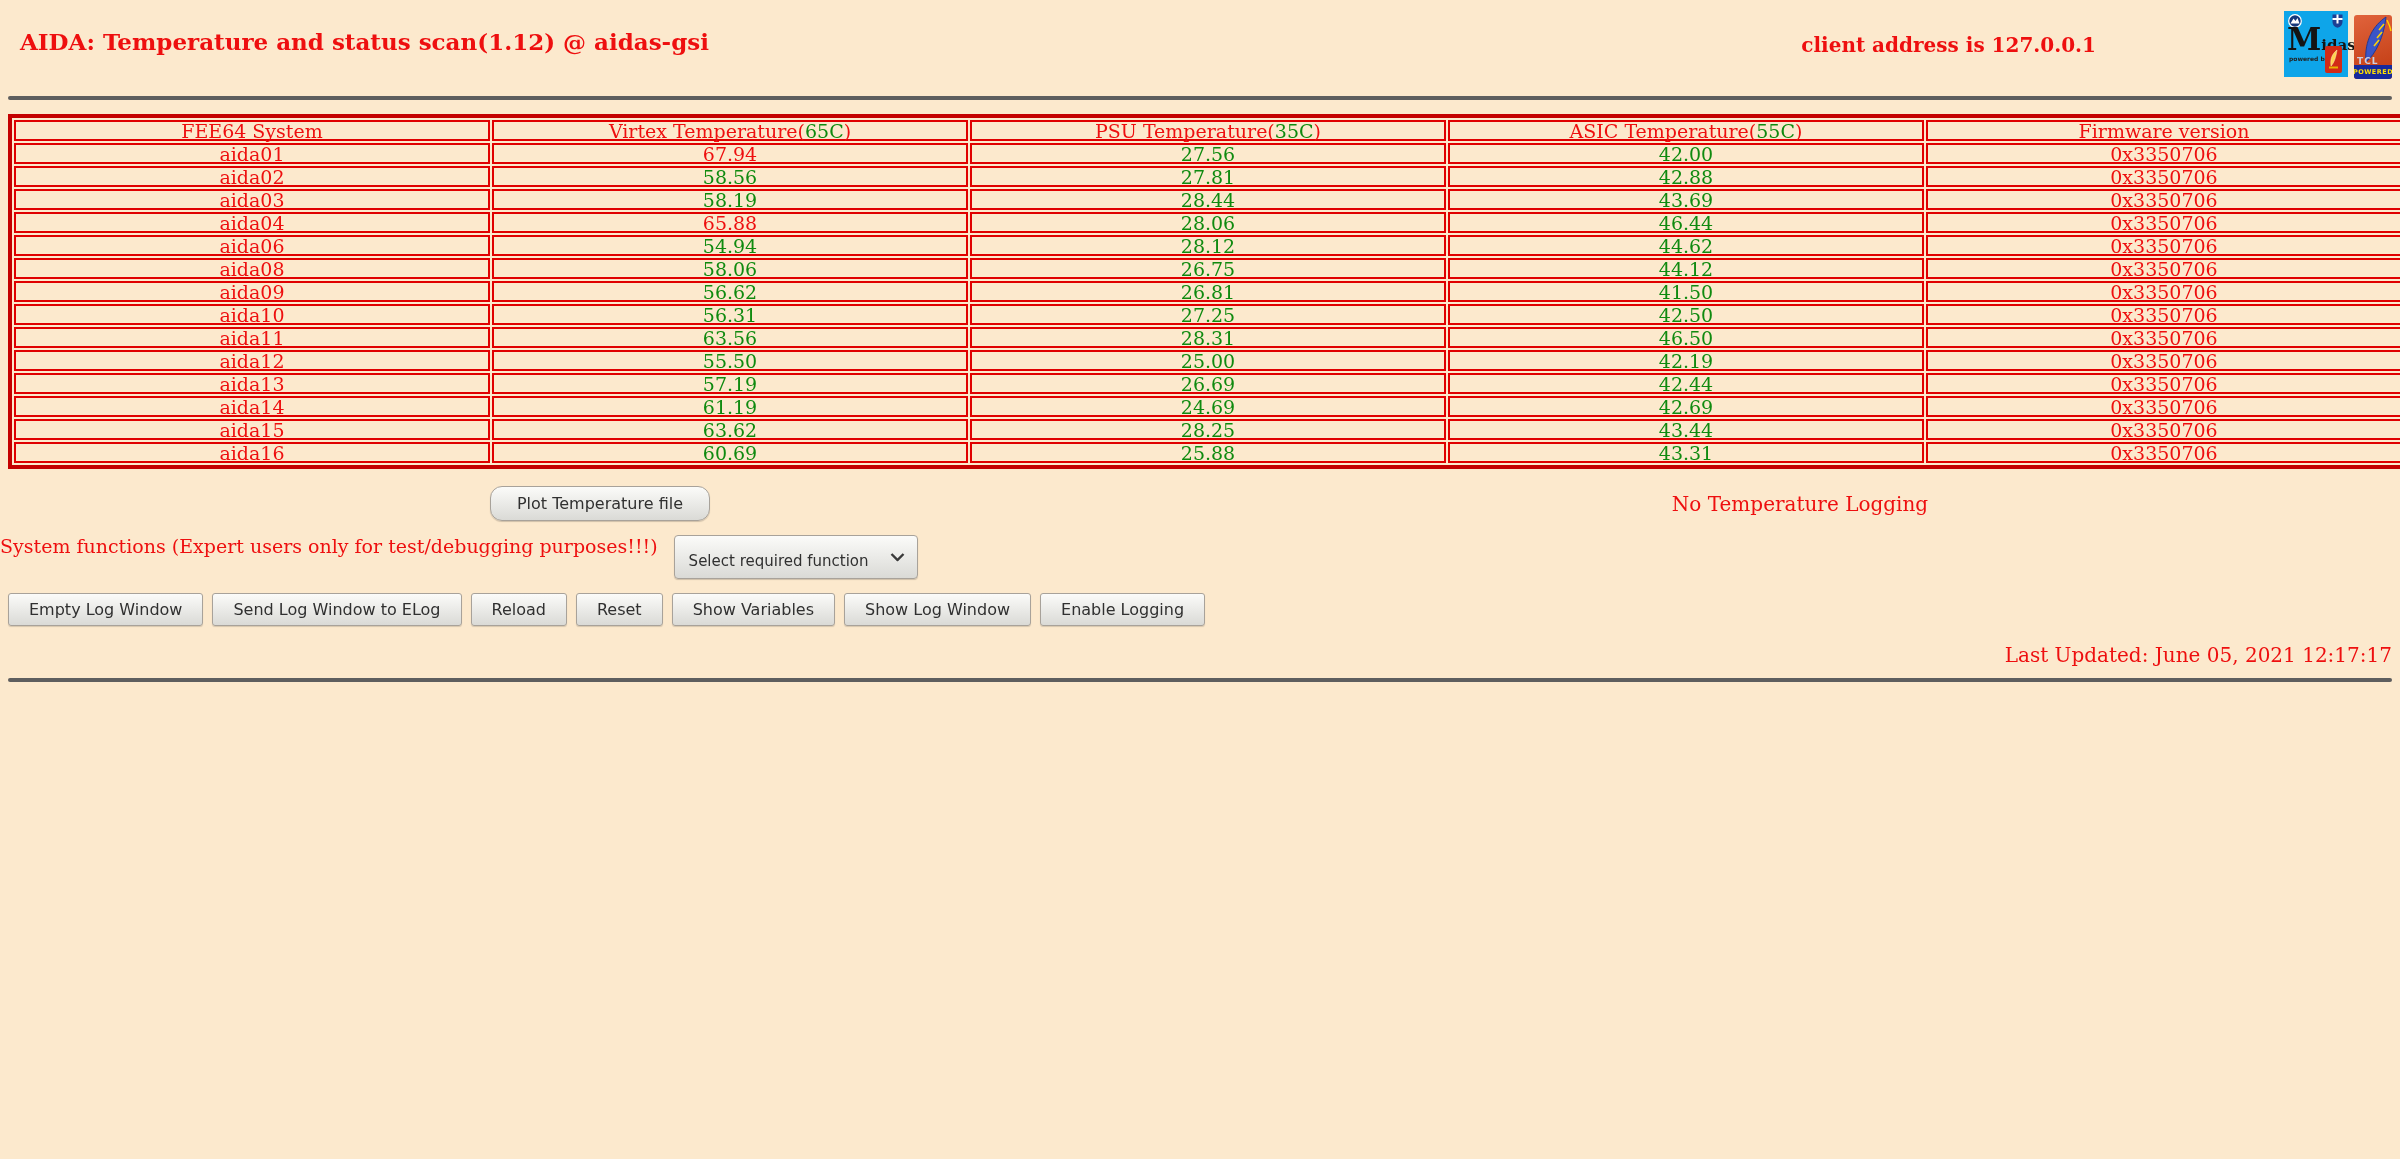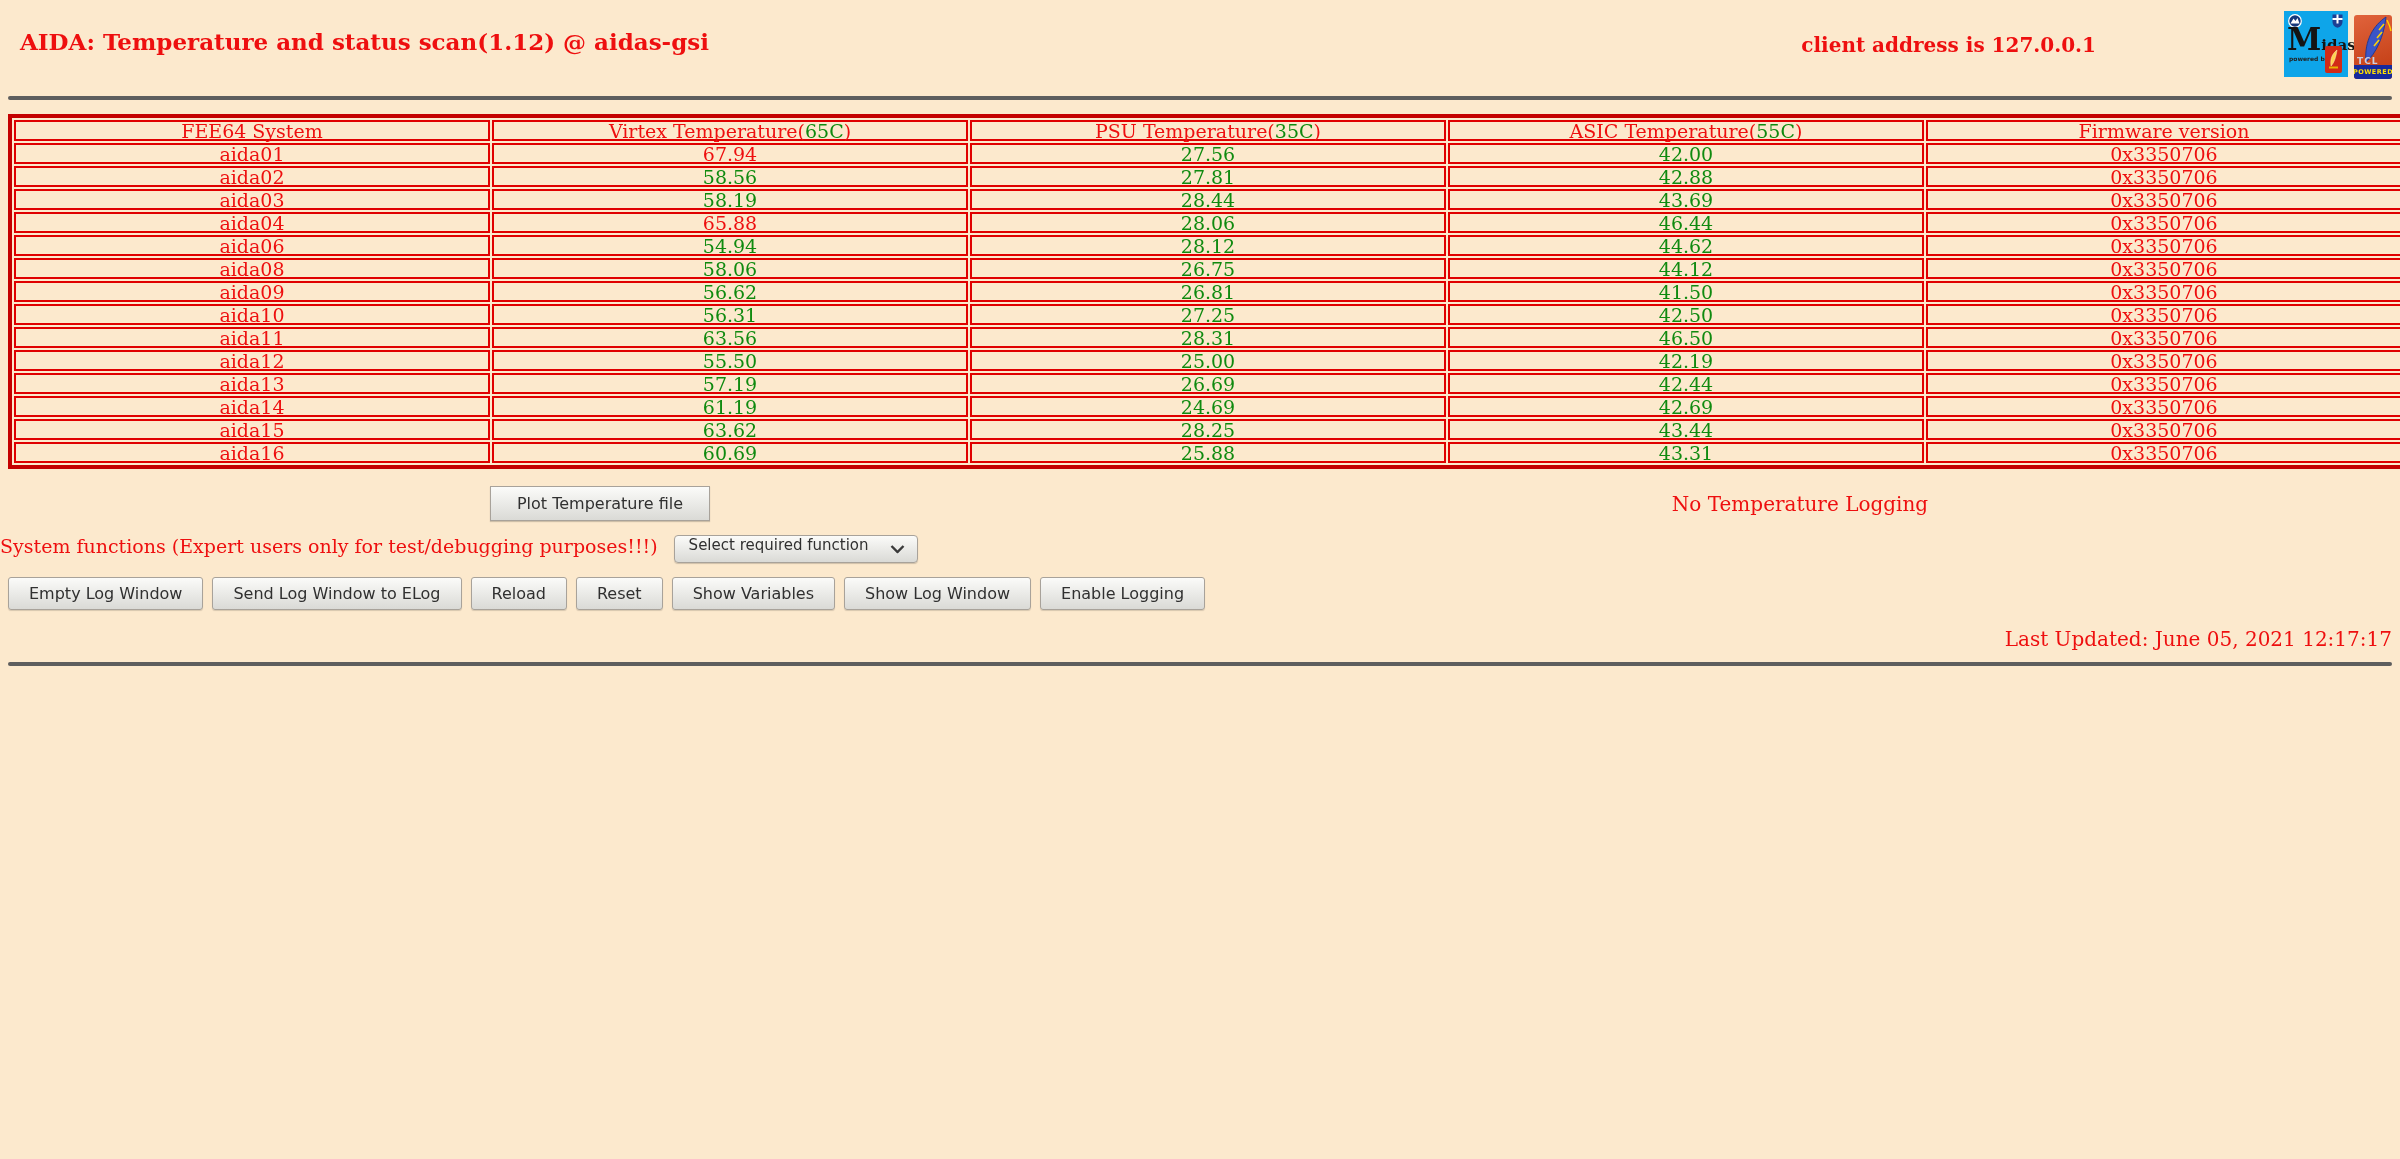--- a/index.html
+++ b/index.html
@@ -81,29 +81,29 @@
   }
 
   
   button, select {
     font-family: "DejaVu Sans", sans-serif; color: #303030;
     background: linear-gradient(#fbfbf9, #dadad6);
     border: 1px solid #a8a29a; cursor: pointer;
   }
   .row2 { display: flex; margin-top: 17px; }
   .row2 .half { width: 50%; display: flex; justify-content: center; align-items: center; }
-  .plot-btn { font-size: 16px; padding: 7px 26px; border-radius: 0; box-shadow: 0 1px 1px rgba(0,0,0,.18); }
+  .plot-btn { font-size: 16px; padding: 7px 26px; border-radius: 12px; box-shadow: 0 1px 1px rgba(0,0,0,.18); }
   .nolog { font-size: 20px; color: #ee0f0f; }
 
   .sysfunc { display: flex; align-items: flex-start; margin: 14px 0 0 0; gap: 16px; }
   .sysfunc-label { font-size: 19px; color: #ee0f0f; }
   .selwrap { position: relative; display: inline-block; }
   .selwrap select {
     appearance: none; -webkit-appearance: none; -moz-appearance: none;
-    font-size: 15px; border-radius: 4px; padding: 0 48px 8px 14px;
+    font-size: 15px; border-radius: 4px; padding: 16px 48px 8px 14px;
     box-shadow: 0 1px 1px rgba(0,0,0,.18);
   }
   .selwrap .chev { position: absolute; right: 13px; top: 50%; transform: translateY(-50%); pointer-events: none; }
 
   .btnrow { display: flex; gap: 9px; margin: 14px 0 0 8px; }
   .btnrow button { font-size: 16px; padding: 6px 20px; border-radius: 3px; box-shadow: 0 1px 1px rgba(0,0,0,.15); }
 
   .updated { text-align: right; margin: 17px 8px 0; font-size: 20px; color: #ee0f0f; }
   hr.rule.bottom { margin-top: 11px; }
 </style>

